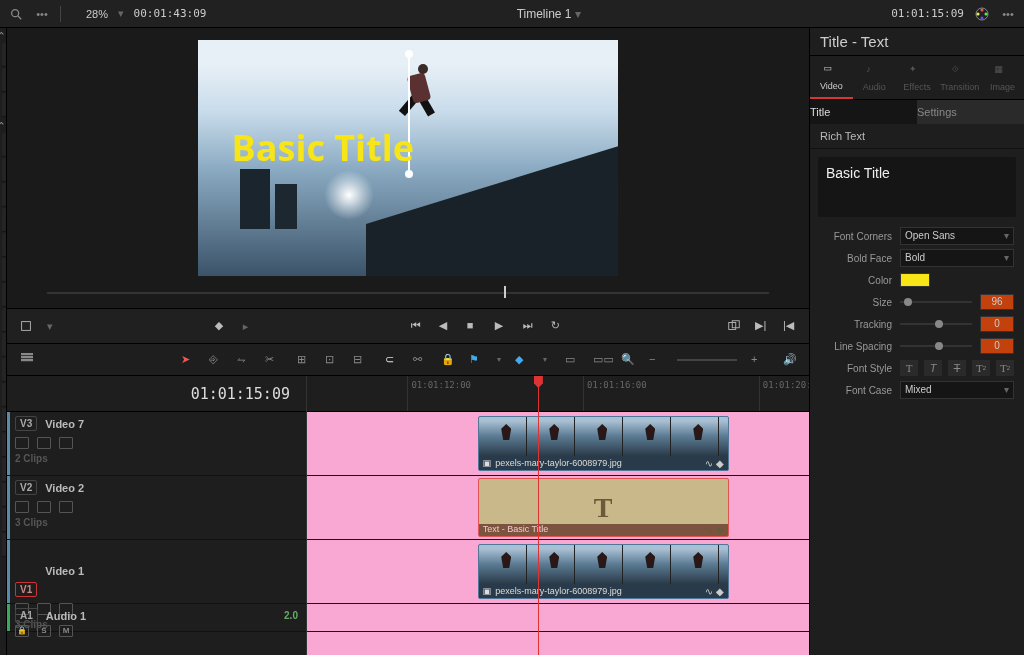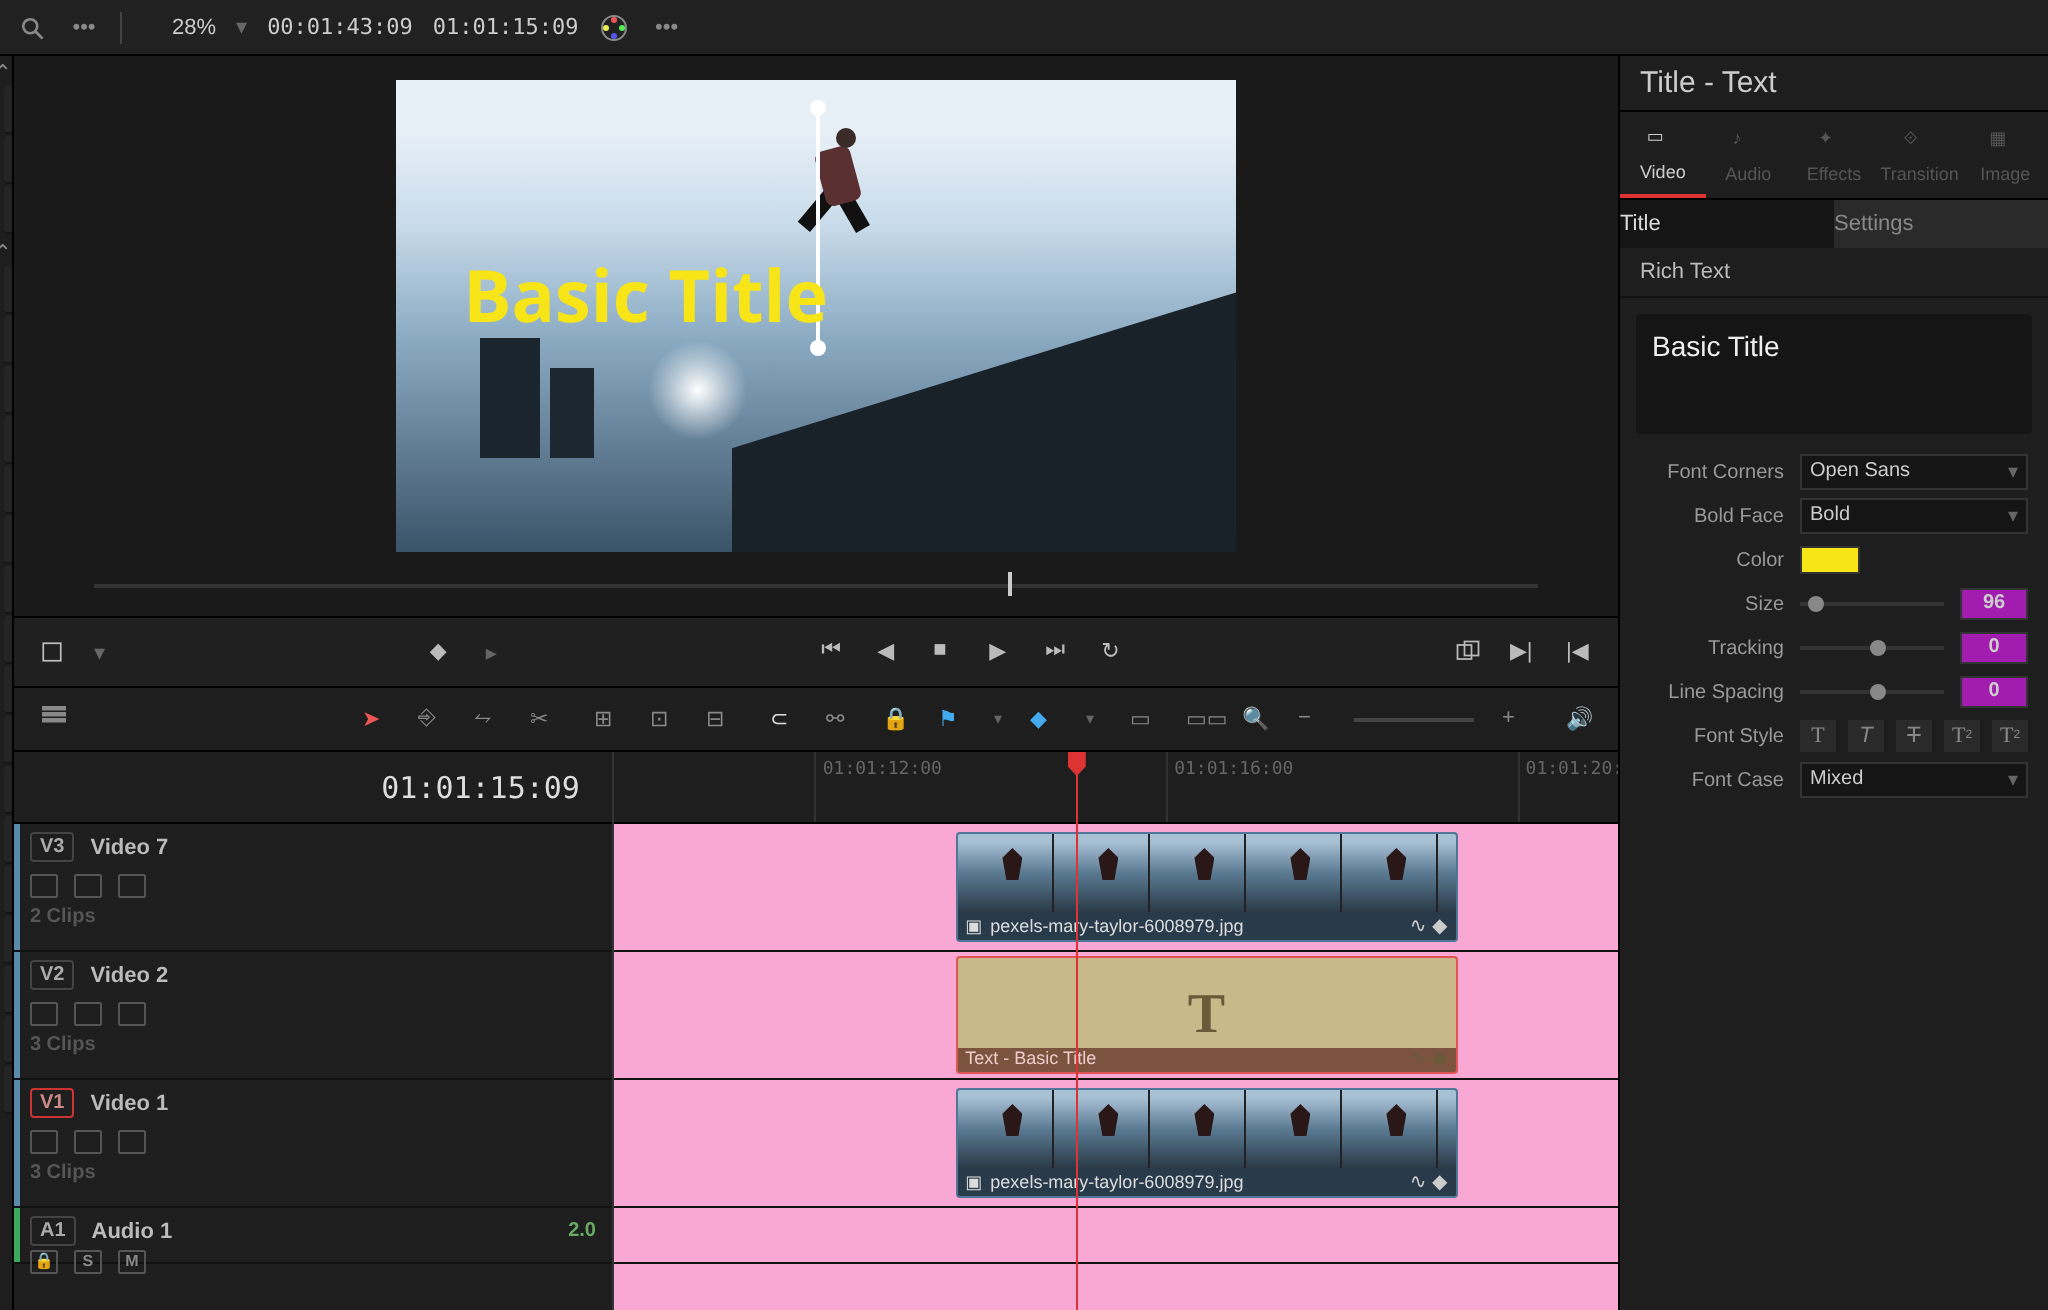--- a/index.html
+++ b/index.html
@@ -39,21 +39,21 @@
 .toolbar { display:flex; align-items:center; height:32px; padding:0 12px; gap:18px; background:#1e1e1e; border-bottom:1px solid #000; }
 .toolbar .group { display:flex; gap:14px; align-items:center; }
 .tool-icon { width:14px; height:14px; color:#888; cursor:pointer; }
 .timeline-area { flex:1; display:flex; background:#1a1a1a; overflow:hidden; }
 .track-headers { width:300px; background:#1e1e1e; border-right:1px solid #333; display:flex; flex-direction:column; }
 .tc-display { height:36px; display:flex; align-items:center; justify-content:flex-end; padding:0 16px; color:#ddd; font-size:15px; font-family: monospace; border-bottom:1px solid #000; }
 .track-header { border-bottom:1px solid #111; padding:4px 8px; display:flex; flex-direction:column; gap:2px; height: 64px; position:relative;font-weight:bold; }
 .track-header.audio { height: 28px; }
 .track-header .row1 { display:flex; align-items:center; gap:8px; }
 .track-tag { border:1px solid #444; padding:1px 4px; font-size:10px; color:#aaa; border-radius:2px; }
-.track-tag.sel { border-color:#c33; color:#c88; }
+.track-tag.sel { border-color:#c33; color:#c88;margin-top:38px; }
 .track-name { color:#bbb; font-size:11px; }
 .track-icons { display:flex; gap:8px; margin-top:4px; align-items:center; }
 .mini-icon { width:14px; height:12px; border:1px solid #555; border-radius:1px; }
 .clip-count { color:#555; font-size:10px; margin-top:2px; }
 .color-stripe { position:absolute; left:0; top:0; bottom:0; width:3px; }
 .timeline-tracks { flex:1; position:relative; background:#f9a8d4; overflow:hidden; }
 .ruler { height:36px; border-bottom:1px solid #000; position:relative; background:#1e1e1e; }
 .ruler .tick { position:absolute; top:0; bottom:0; border-left:1px solid #333; color:#666; font-size:9px; padding-left:3px; padding-top:4px; font-family:monospace; }
 .playhead { position:absolute; top:0; bottom:0; width:1px; background:#d33; z-index:10; }
 .playhead::before { content:''; position:absolute; top:0; left:-4px; width:9px; height:12px; background:#d33; clip-path: polygon(0 0,100% 0,100% 60%,50% 100%,0 60%); }
@@ -80,40 +80,44 @@
 .subtab { flex:1; text-align:left; line-height:24px; color:#888; font-size:11px; background:#2a2a2a; cursor:pointer; }
 .subtab.active { background:#151515; color:#ddd; }
 .section-label { padding:6px 10px; color:#bbb; font-size:11px; border-bottom:1px solid #111; }
 .text-edit { margin:8px; padding:8px; background:#151515; color:#eee; font-size:14px; min-height:60px; border-radius:2px; }
 .prop { display:flex; align-items:center; height:22px; padding:0 10px; gap:8px; }
 .prop label { width:72px; text-align:right; color:#999; font-size:10px; }
 .prop select, .prop .selectbox { flex:1; background:#151515; border:1px solid #333; color:#ccc; font-size:10px; padding:2px 4px; height:18px; }
 .prop .swatch { width:30px; height:14px; background:#f7e518; border:1px solid #333; }
 .prop .slider-track { flex:1; height:2px; background:#333; position:relative; }
 .prop .slider-track .knob { position:absolute; top:-3px; width:8px; height:8px; background:#888; border-radius:50%; }
-.prop .numbox { width:34px; height:16px; background:#a21caf; border:1px solid #333; color:#ccc; font-size:10px; text-align:center; line-height:14px;font-weight:bold; }
+.prop .numbox { width:34px; height:16px; background:#c2410c; border:1px solid #333; color:#ccc; font-size:10px; text-align:center; line-height:14px; }
 .style-btns { display:flex; gap:6px; }
 .style-btn { width:18px; height:16px; display:flex; align-items:center; justify-content:center; color:#888; background:#2a2a2a; font-family:Georgia; font-size:11px; cursor:pointer; }
 </style>
 </head>
 <body>
 
 <div class="topbar">
   <div class="left">
     <span class="icon-btn">
         <svg viewBox="0 0 16 16" width="14" height="14" fill="none" stroke="currentColor" stroke-width="1.5">
           <circle cx="7" cy="7" r="4"></circle>
           <line x1="10" y1="10" x2="14" y2="14"></line>
         </svg>
       </span>
     <span class="icon-btn">•••</span>
     <span class="icon-btn" style="border-left:1px solid #444;height:16px"></span>
     <span style="color:#ccc">28%</span>
     <span style="color:#666">▾</span>
     <span style="color:#ccc;font-family:monospace">00:01:43:09</span>
+  </div>
+  <div class="center">
+    <span>Timeline 1</span>
+    <span style="color:#666"> ▾</span>
   </div>
   <div class="right">
     <span style="color:#ccc;font-family:monospace">01:01:15:09</span>
     <span class="icon-btn">
         <svg width="14" height="14" viewBox="0 0 14 14">
           <circle cx="7" cy="7" r="6" fill="none" stroke="#888"></circle>
           <circle cx="7" cy="3" r="1.5" fill="#e55"></circle>
           <circle cx="11" cy="7" r="1.5" fill="#5e5"></circle>
           <circle cx="7" cy="11" r="1.5" fill="#55e"></circle>
           <circle cx="3" cy="7" r="1.5" fill="#ee5"></circle>

